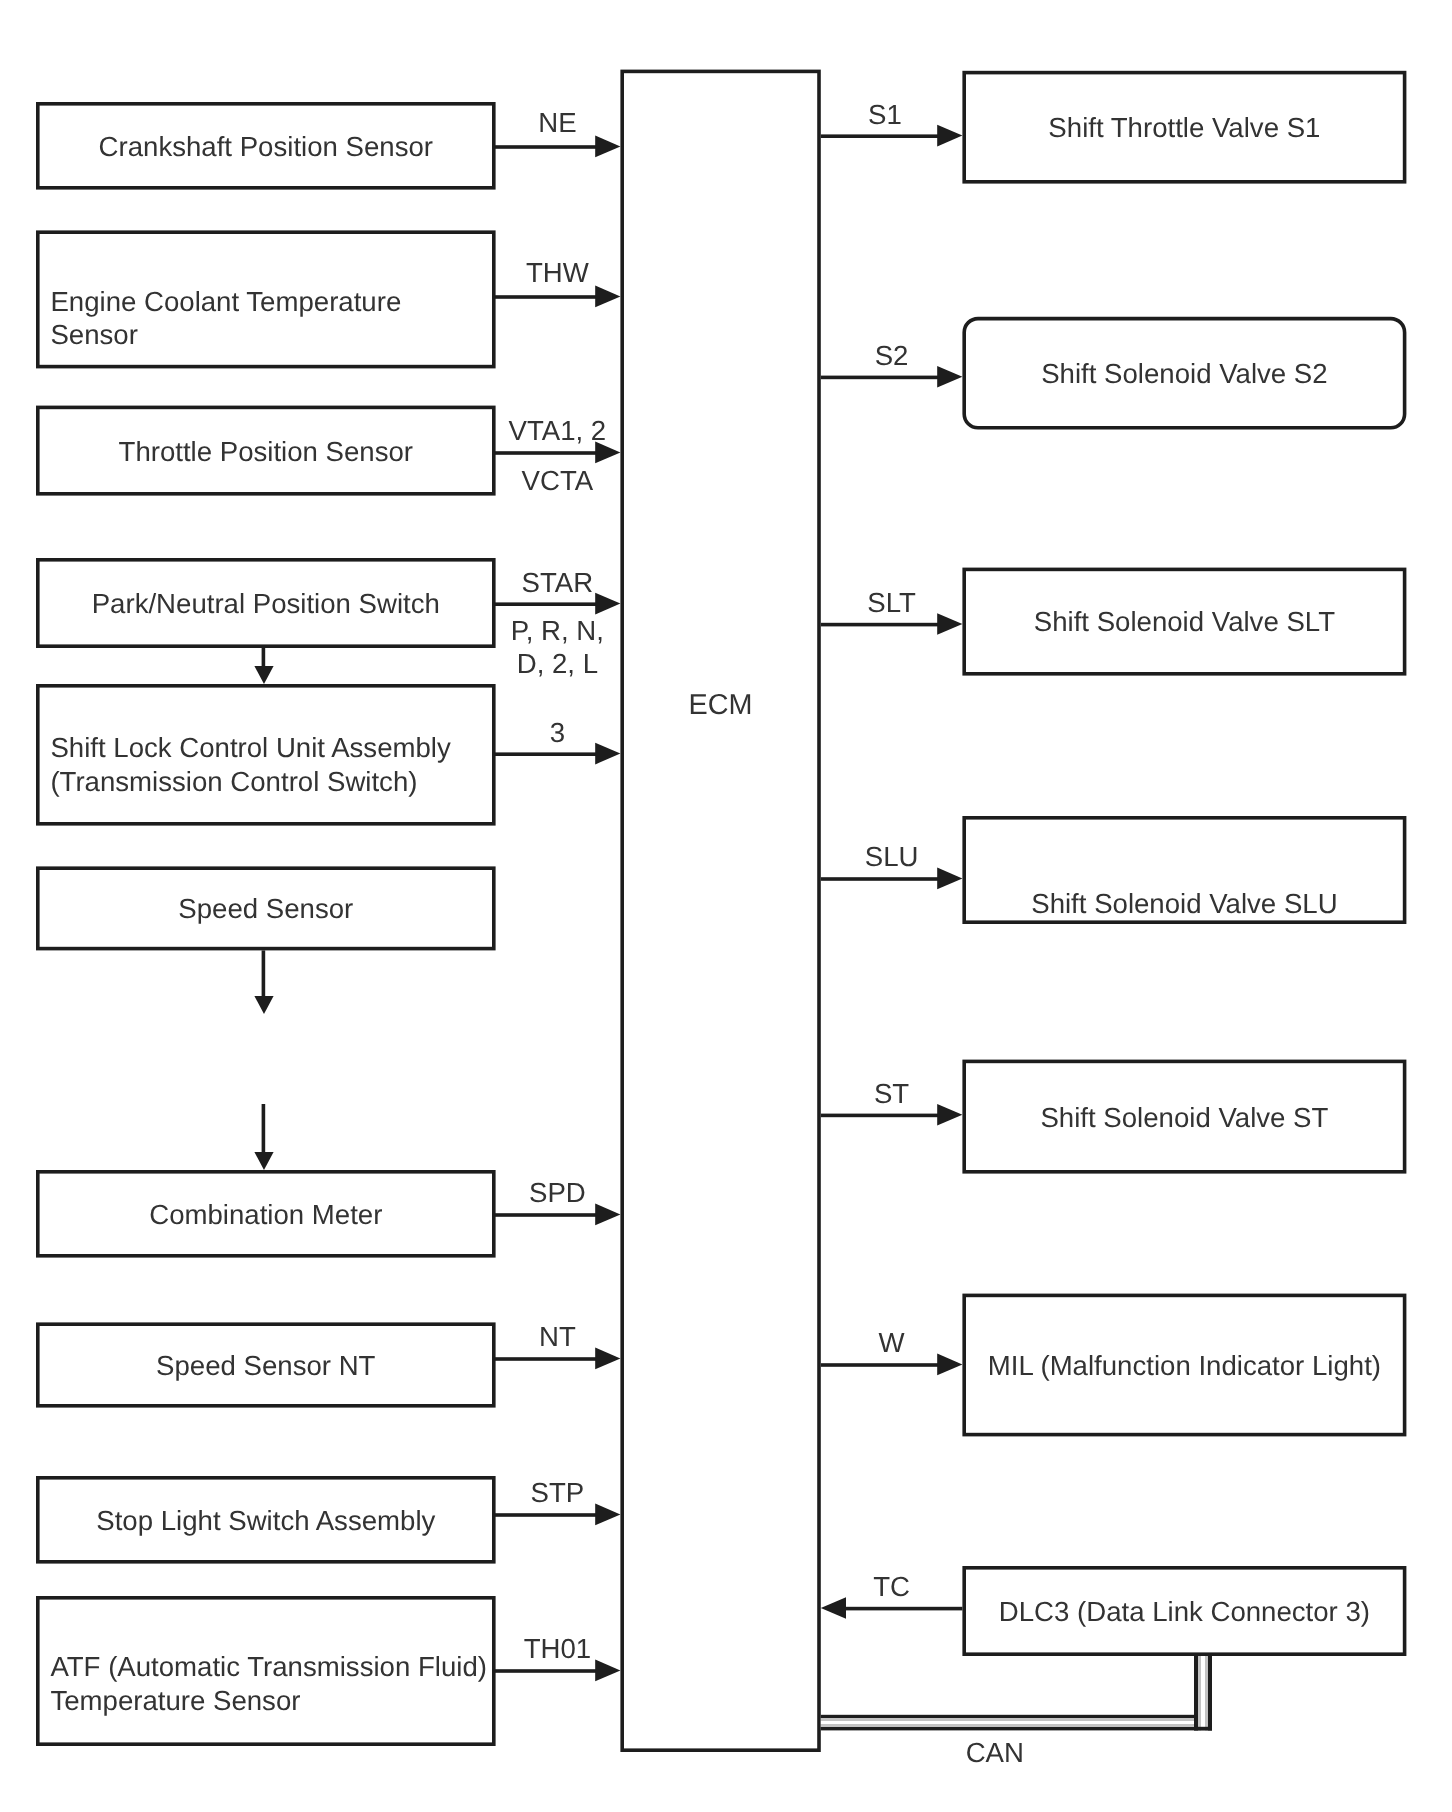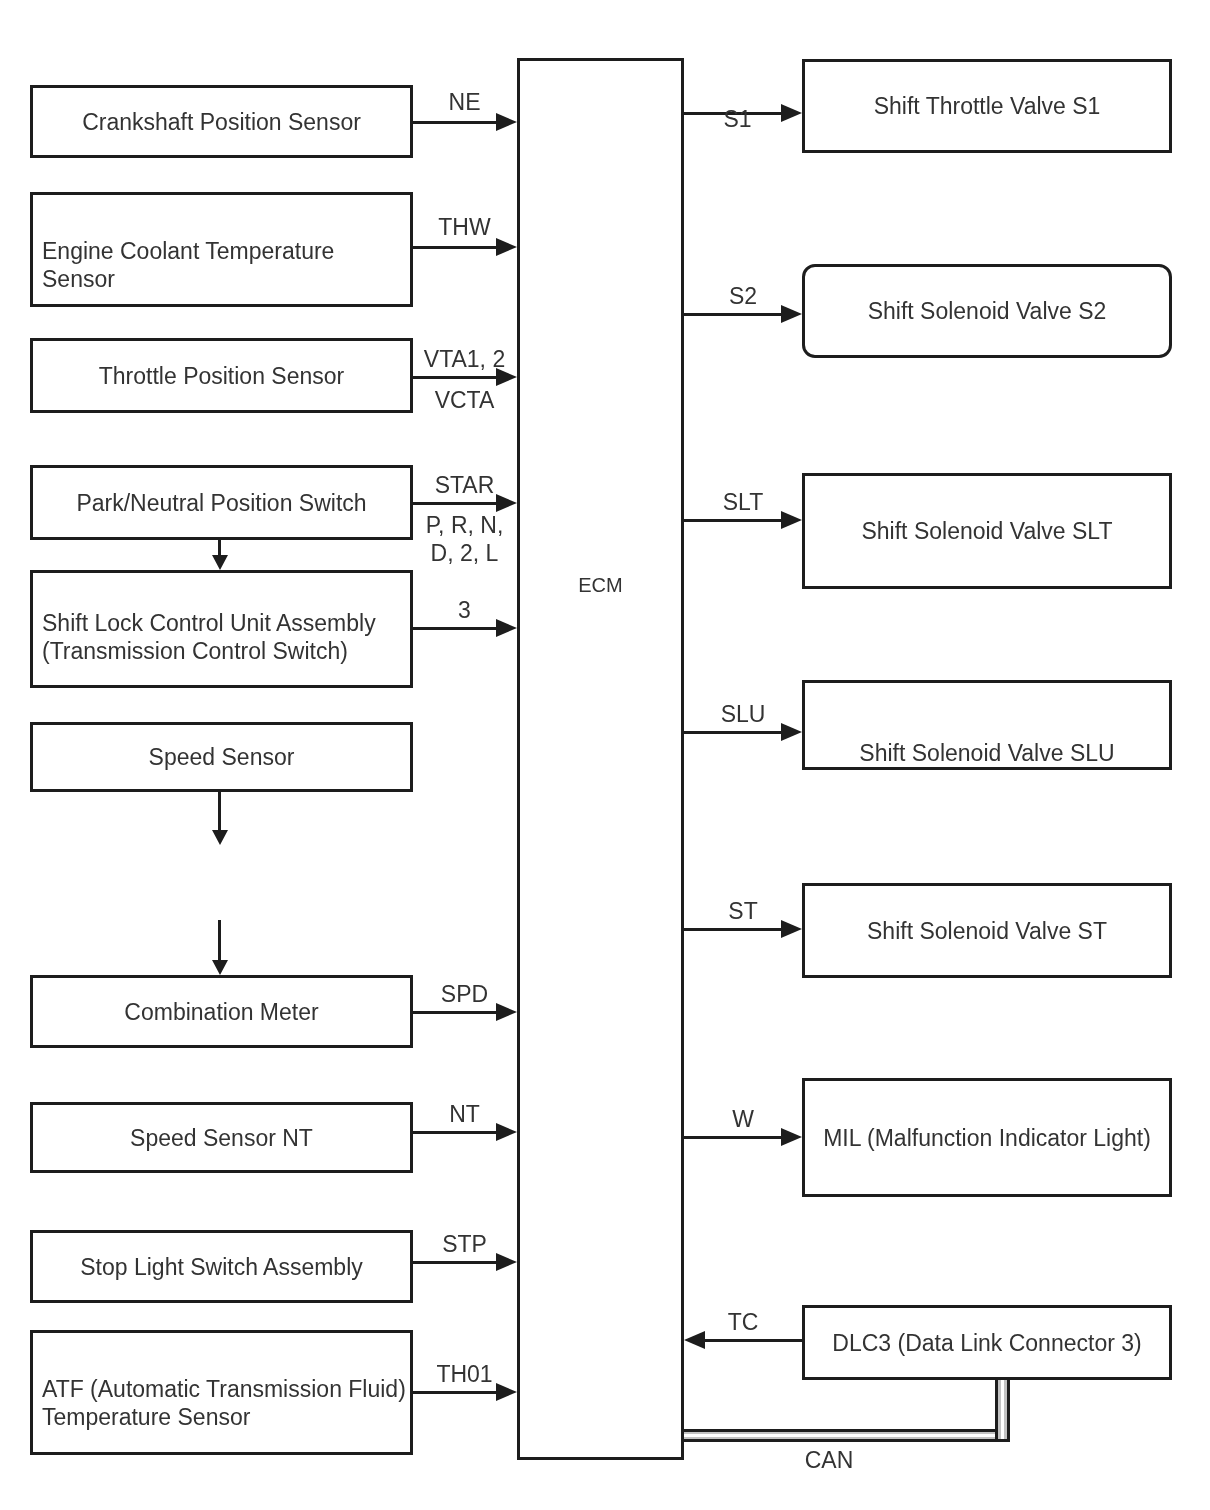--- a/index.html
+++ b/index.html
@@ -20,21 +20,21 @@
     border-left:21px solid #1d1d1d; }
   .head-l { position:absolute; width:0; height:0;
     border-top:9px solid transparent; border-bottom:9px solid transparent;
     border-right:21px solid #1d1d1d; }
   .head-d { position:absolute; width:0; height:0;
     border-left:8px solid transparent; border-right:8px solid transparent;
     border-top:15px solid #1d1d1d; }
   .sig { position:absolute; font-size:23px; line-height:28px; color:#333333;
     text-align:center; white-space:pre-line; }
   .ecm-label { position:absolute; left:517px; top:574px; width:167px;
-    text-align:center; font-size:20px; color:#333333; }
+    text-align:center; font-size:24px; color:#333333; }
   .hbus { position:absolute; left:684px; top:1429px; width:326px; height:13px;
     background:linear-gradient(to bottom,#1d1d1d 0 3px,#c3c3c3 3px 5px,#ffffff 5px 8px,#c3c3c3 8px 10px,#1d1d1d 10px 13px); }
   .vbus { position:absolute; left:995px; top:1380px; width:15px; height:62px;
     background:linear-gradient(to right,#1d1d1d 0 3px,#c3c3c3 3px 6px,#ffffff 6px 9px,#c3c3c3 9px 12px,#1d1d1d 12px 15px); }
   .bus-cap { position:absolute; left:995px; top:1439px; width:15px; height:3px; background:#1d1d1d; }
 </style>
 </head>
 <body>
 
 <div id="canvas">
@@ -75,21 +75,21 @@
     <span>ATF (Automatic Transmission Fluid)
 Temperature Sensor</span>
   </div>
 
   <div class="box center" style="left:802px; top:59px;  width:370px; height:94px;">
     <span>Shift Throttle Valve S1</span>
   </div>
   <div class="box center" style="left:802px; top:264px; width:370px; height:94px;border-radius:13px;">
     <span>Shift Solenoid Valve S2</span>
   </div>
-  <div class="box center" style="left:802px; top:473px; width:370px; height:116px;">
+  <div class="box center" style="left:802px; top:473px; width:370px; height:90px;">
     <span>Shift Solenoid Valve SLT</span>
   </div>
   <div class="box center" style="left:802px; top:680px; width:370px; height:90px;align-items:flex-end;">
     <span>Shift Solenoid Valve SLU</span>
   </div>
   <div class="box center" style="left:802px; top:883px; width:370px; height:95px;">
     <span>Shift Solenoid Valve ST</span>
   </div>
   <div class="box center" style="left:802px; top:1078px; width:370px; height:119px;">
     <span>MIL (Malfunction Indicator Light)</span>
@@ -132,21 +132,21 @@
   <div class="hline" style="left:412px; top:1261px; width:86px;"></div>
   <div class="head-r" style="left:496px; top:1253px;"></div>
   <div class="sig" style="left:412px; top:1230px; width:105px;">STP</div>
 
   <div class="hline" style="left:412px; top:1391px; width:86px;"></div>
   <div class="head-r" style="left:496px; top:1383px;"></div>
   <div class="sig" style="left:412px; top:1360px; width:105px;">TH01</div>
 
   <div class="hline" style="left:684px; top:112px;  width:98px;"></div>
   <div class="head-r" style="left:781px; top:104px;"></div>
-  <div class="sig" style="left:684px; top:81px;  width:107px;margin-top:24px;">S1</div>
+  <div class="sig" style="left:684px; top:81px;  width:107px;">S1</div>
 
   <div class="hline" style="left:684px; top:313px;  width:98px;"></div>
   <div class="head-r" style="left:781px; top:305px;"></div>
   <div class="sig" style="left:684px; top:282px; width:118px;">S2</div>
 
   <div class="hline" style="left:684px; top:519px;  width:98px;"></div>
   <div class="head-r" style="left:781px; top:511px;"></div>
   <div class="sig" style="left:684px; top:488px; width:118px;">SLT</div>
 
   <div class="hline" style="left:684px; top:731px;  width:98px;"></div>

